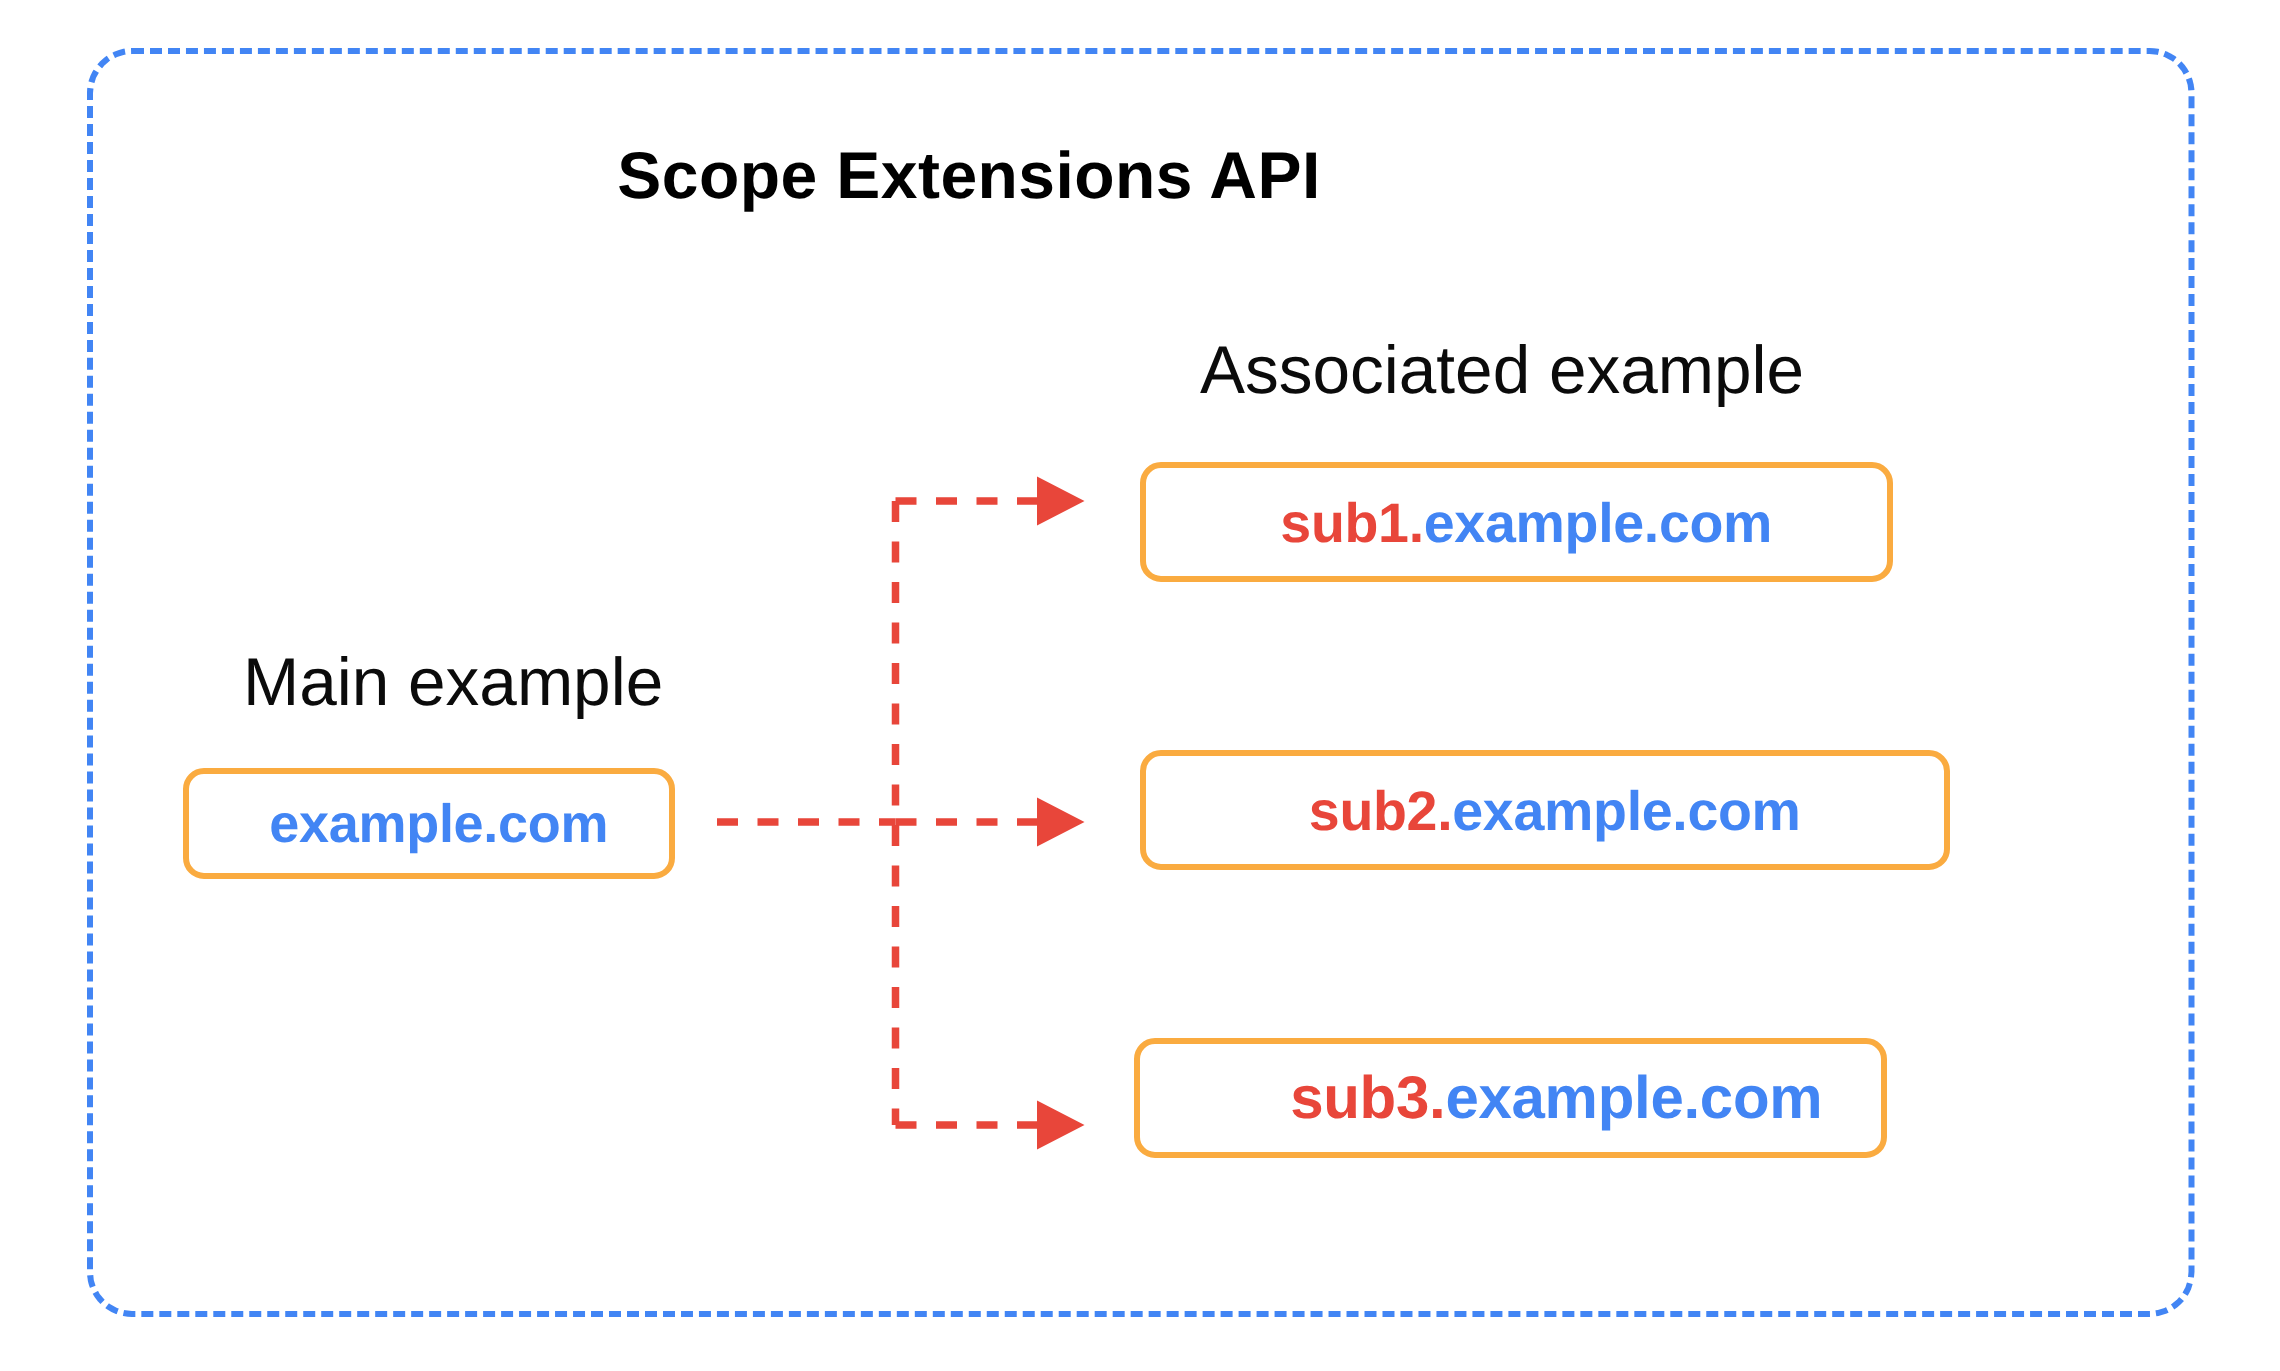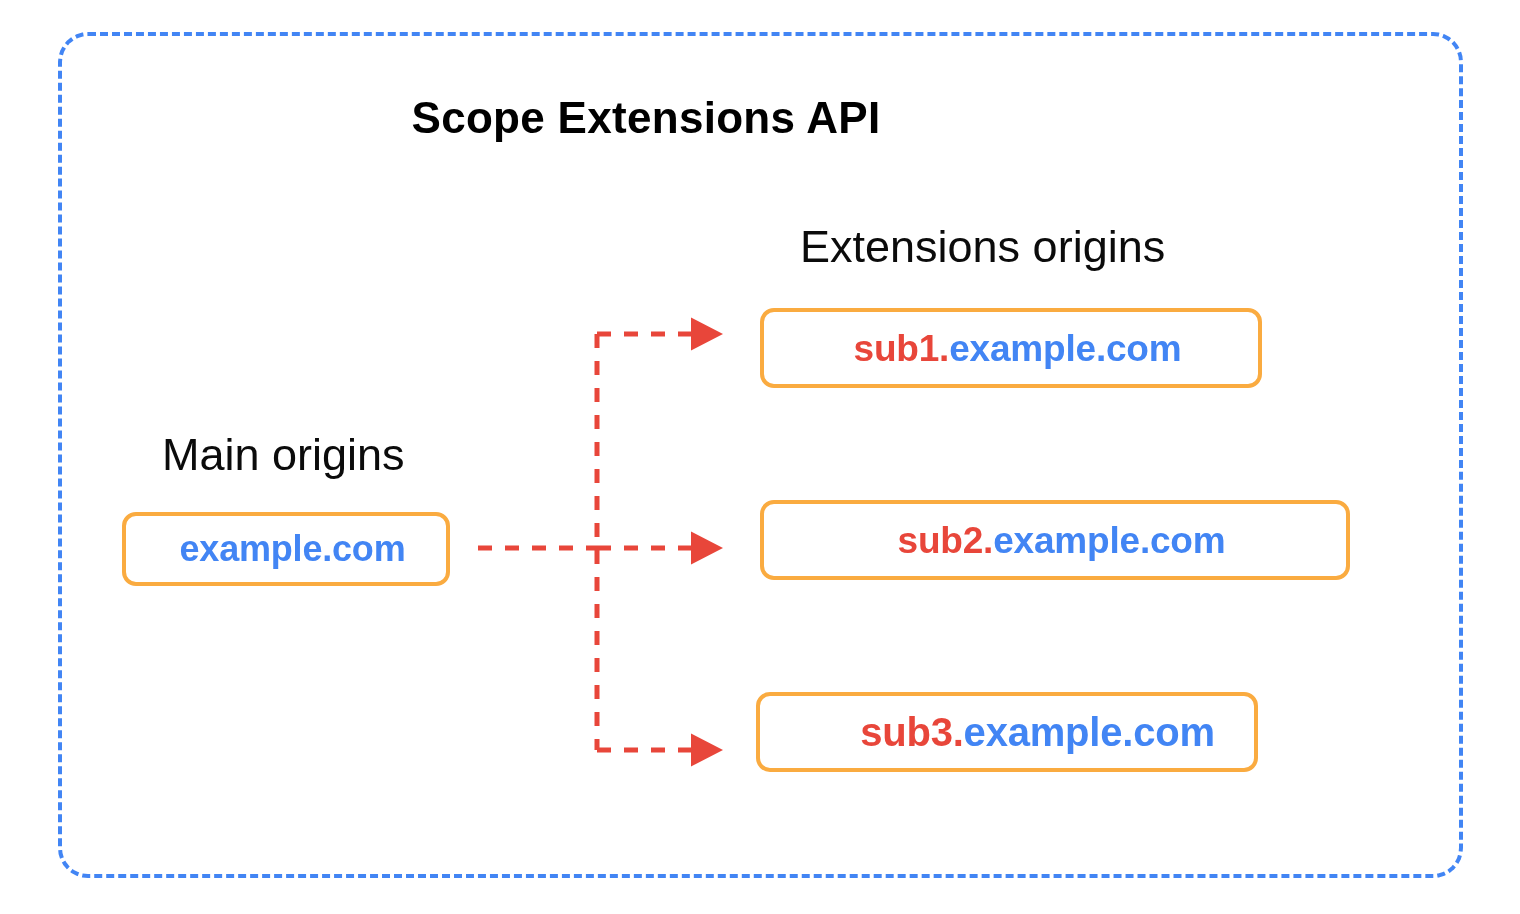--- a/index.html
+++ b/index.html
@@ -96,21 +96,21 @@
 
   .box-sub1 {
     left: 760px;
     top: 308px;
     width: 502px;
     height: 80px;
   }
   .box-sub2 {
     left: 760px;
     top: 500px;
-    width: 590px;
+    width: 540px;
     height: 80px;
   }
   .box-sub3 {
     left: 756px;
     top: 692px;
     width: 502px;
     height: 80px;
   }
   .box-sub3 .origin-text { font-size: 40px; margin-left: 48px; }
 
@@ -126,23 +126,23 @@
 </style>
 </head>
 <body>
 
 <div id="stage">
 
   <div class="outer-frame"></div>
 
   <div class="diagram-title">Scope Extensions API</div>
 
-  <div class="section-label label-associated">Extensions origins</div>
+  <div class="section-label label-associated">Associated example</div>
 
-  <div class="section-label label-main">Main origins</div>
+  <div class="section-label label-main">Main example</div>
 
   <svg class="connectors" viewBox="0 0 1520 914">
     <defs>
       <marker id="redArrow" markerWidth="7" markerHeight="7" refX="1.2" refY="3.5" orient="auto" markerUnits="strokeWidth">
         <path d="M0,0.2 L6.4,3.5 L0,6.8 Z" fill="#E8463A"></path>
       </marker>
     </defs>
 
     <path d="M478,548 L597,548" stroke="#E8463A" stroke-width="5" fill="none" stroke-dasharray="14,13" stroke-linecap="butt"></path>
 

